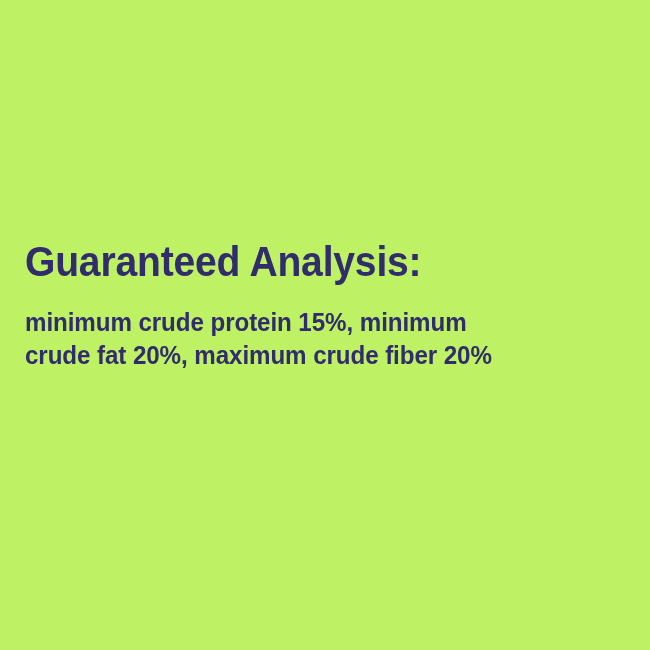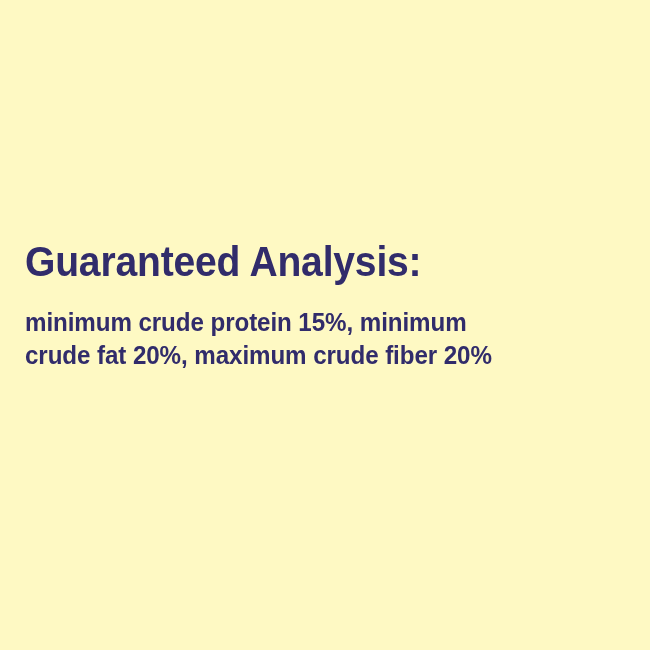--- a/index.html
+++ b/index.html
@@ -11,21 +11,21 @@
     width: 650px;
     height: 650px;
     overflow: hidden;
     font-family: "Liberation Sans", sans-serif;
   }
 
   .panel {
     position: relative;
     width: 650px;
     height: 650px;
-    background: #fef9c3;
+    background: #bef264;
     box-sizing: border-box;
   }
 
   .content-block {
     position: absolute;
     left: 25px;
     top: 240px;
     width: 610px;
   }
 

